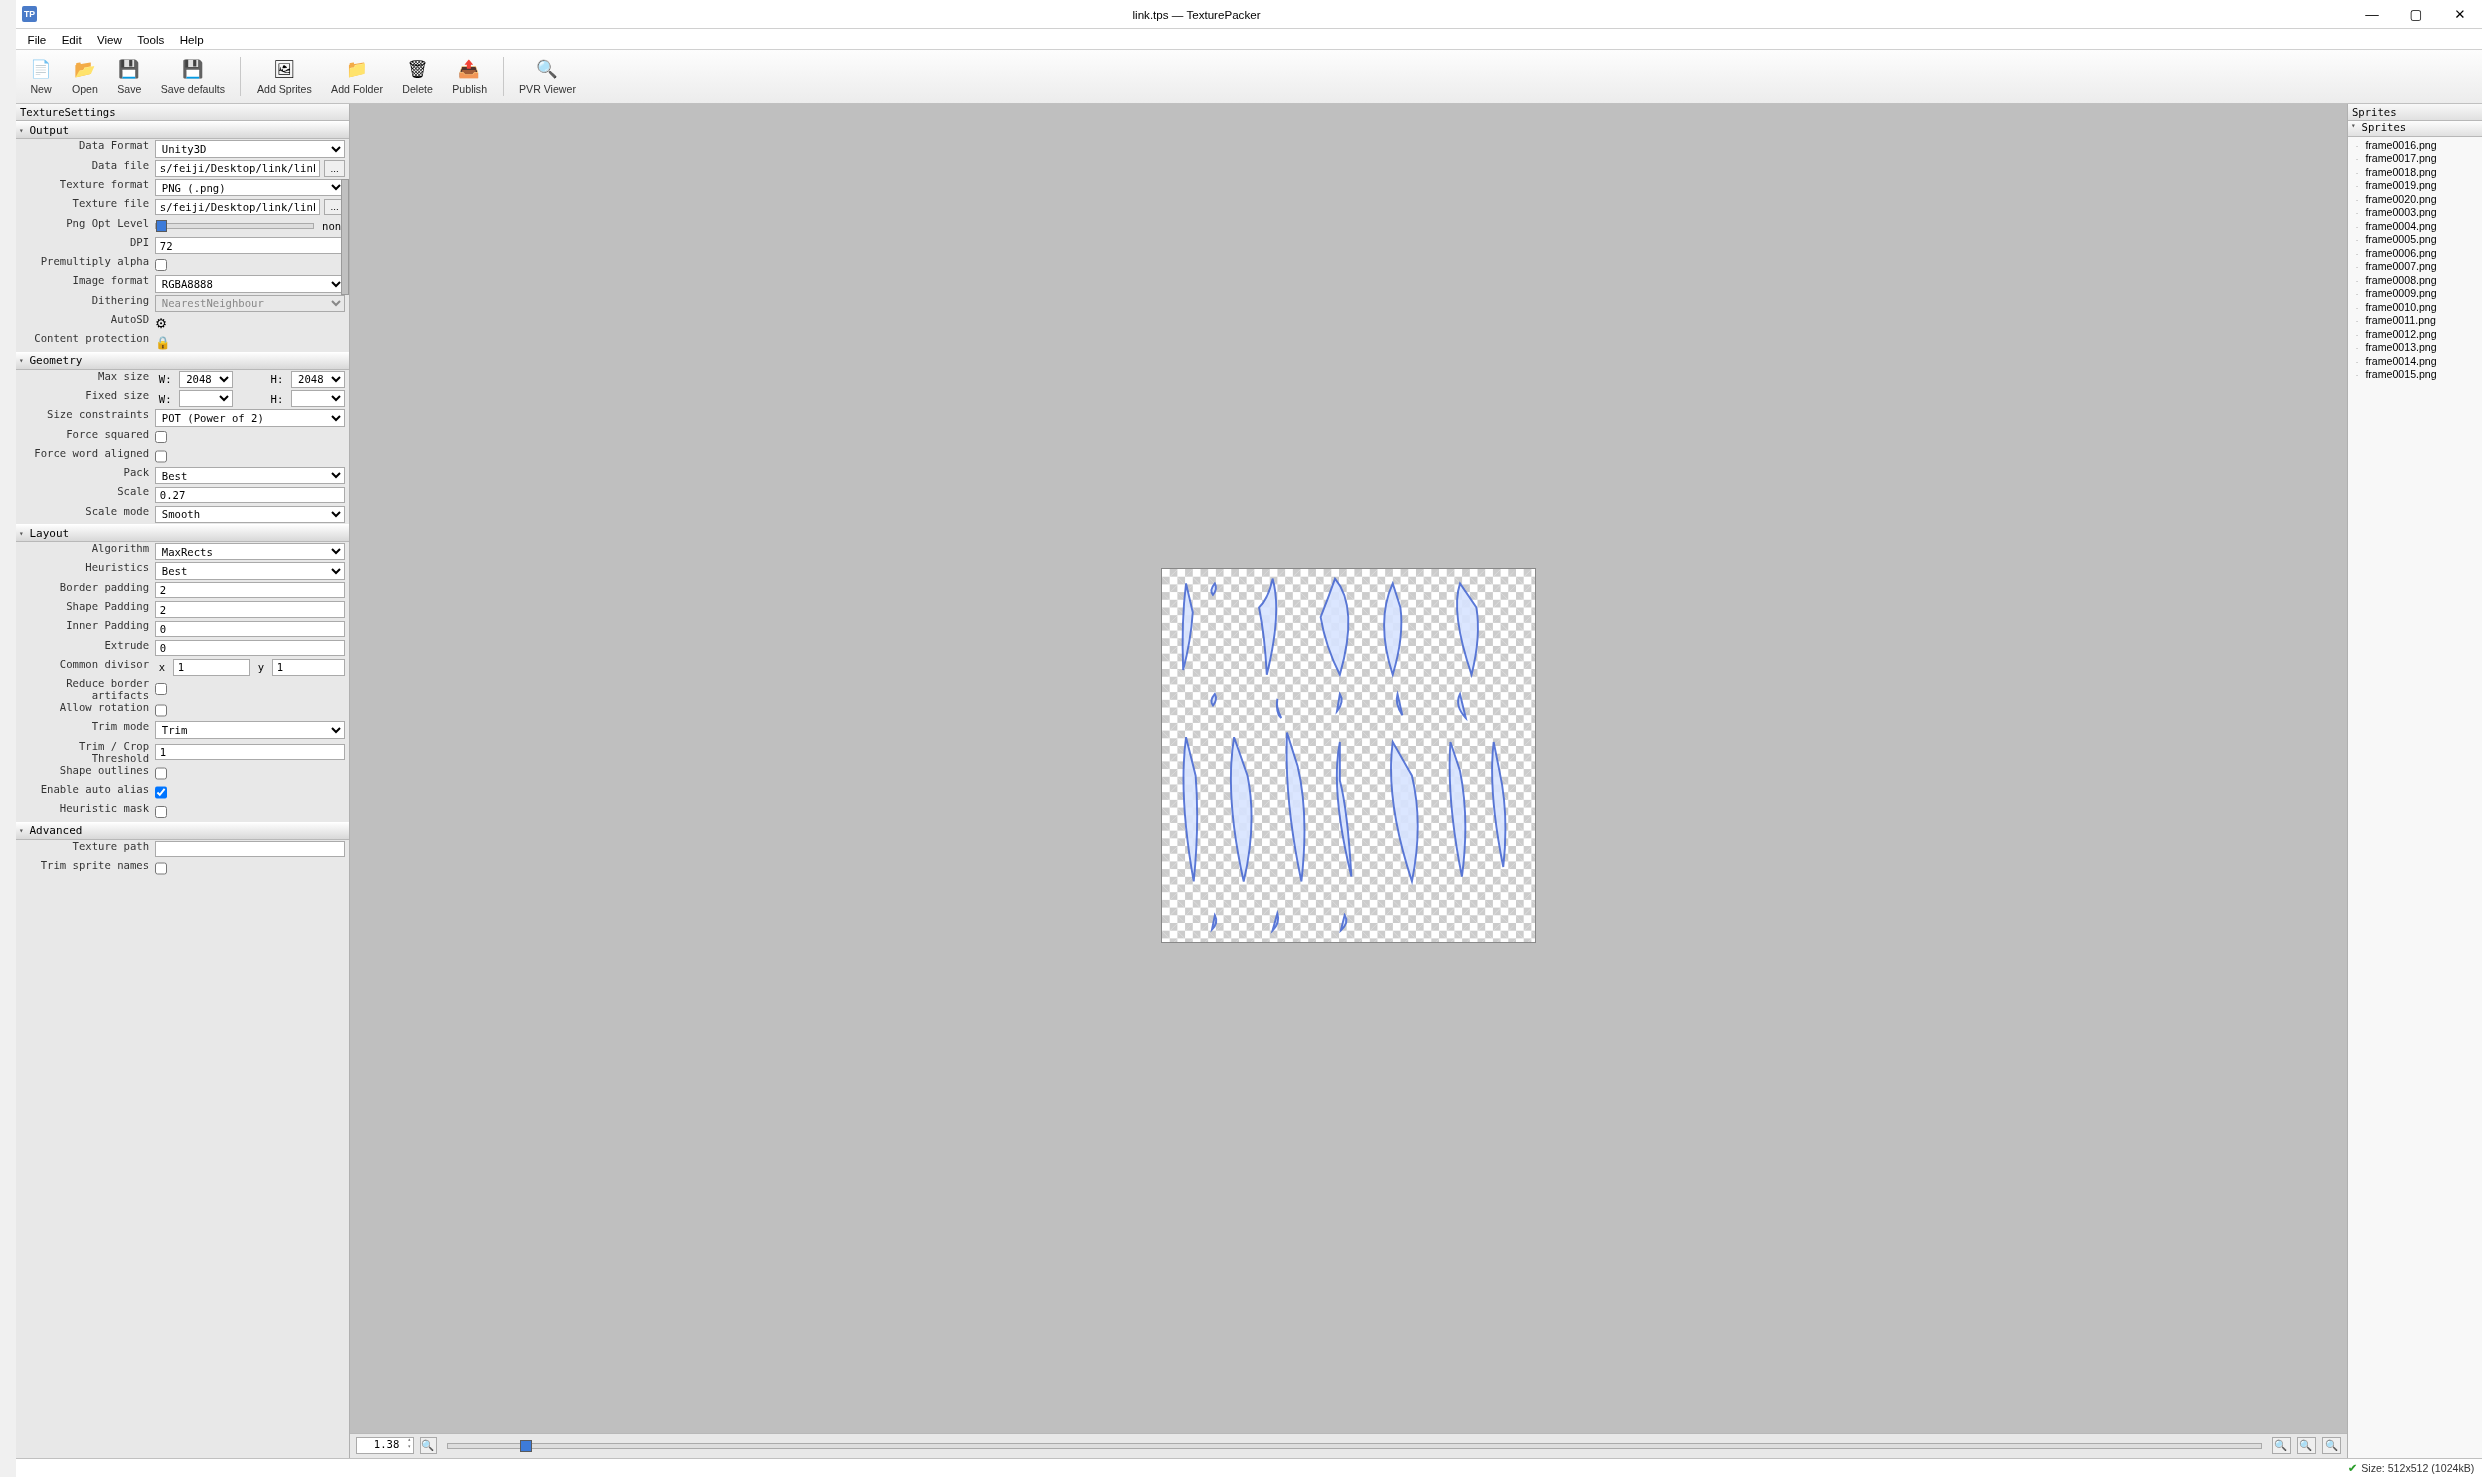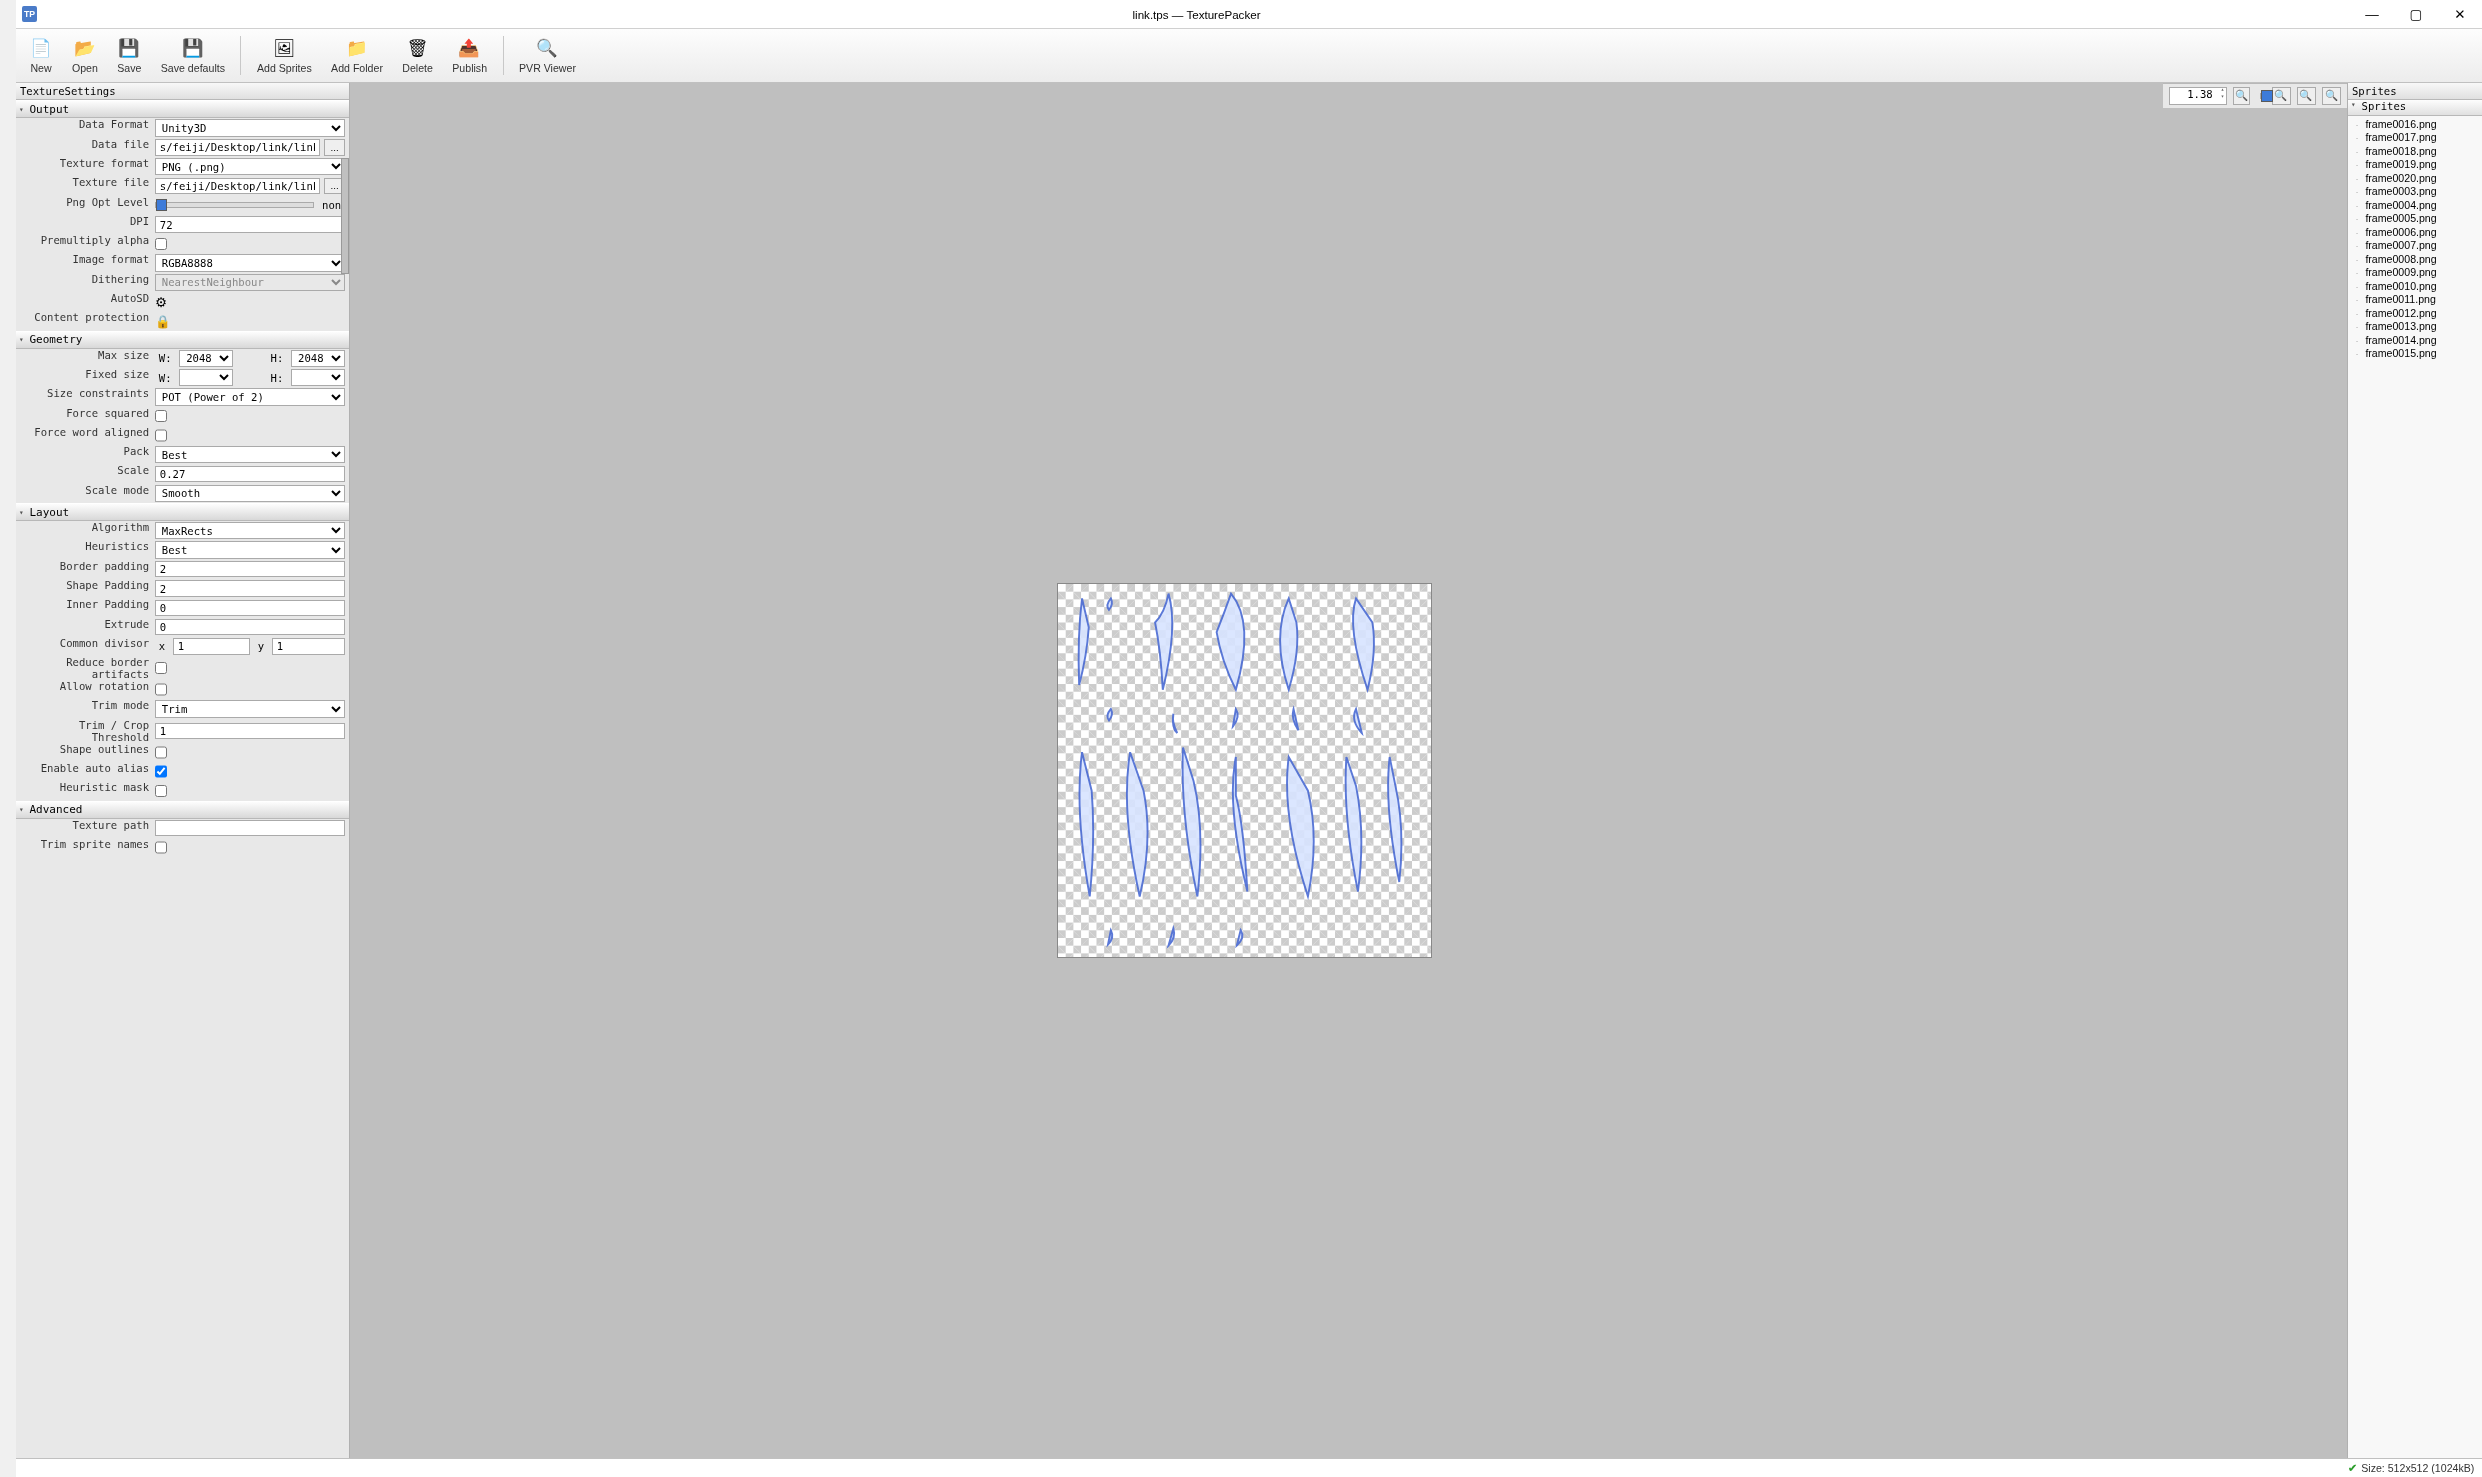--- a/index.html
+++ b/index.html
@@ -42,21 +42,21 @@
 .row .dots { width:21px; height:16.4px; border:1px solid #aaa; background:#efefef; display:flex;align-items:center;justify-content:center; font-size:9.7px;}
 .row .gear { font-size:13.5px; }
 .row .lock { font-size:12.6px; }
 .row .slider { flex:1; height:5.8px; background:#ddd; position:relative; border:1px solid #aaa;}
 .row .slider .thumb { position:absolute; left:0; top:-3.9px; width:11.6px; height:11.6px; background:#3d7bd9; border:1px solid #5a5a5a;}
 .row .small-lbl { font-family: Consolas, monospace; font-size:10.6px; padding:0 3.9px;}
 .row .ninput { width:48px; height:16.4px; border:1px solid #aaa; background:#fff; padding:0 3.9px; font-family: Consolas, monospace; font-size:10.6px;}
 .disabled { background:#e8e8e8 !important; color:#888;}
 
 
-.center { flex:1; display:flex; flex-direction:row; background:#bfbfbf;gap:25px; }
+.center { flex:1; display:flex; flex-direction:column; background:#bfbfbf;gap:25px; }
 .viewport { flex:1; display:flex; align-items:center; justify-content:center; position:relative; overflow:hidden; background:#bfbfbf;}
 .sheet { width:375px; height:375px; border:1px solid #888;
   background-image:
     linear-gradient(45deg,#ccc 25%,transparent 25%),
     linear-gradient(-45deg,#ccc 25%,transparent 25%),
     linear-gradient(45deg,transparent 75%,#ccc 75%),
     linear-gradient(-45deg,transparent 75%,#ccc 75%);
   background-size:15.4px 15.4px;
   background-position:0 0,0 7.7px,7.7px -7.7px,-7.7px 0;
   background-color:#fff;
@@ -94,20 +94,27 @@
   <div class="titlebar">
     <div class="icon">TP</div>
     <div class="title">link.tps — TexturePacker</div>
     <div class="ctrls">
       <div>—</div>
       <div>▢</div>
       <div class="close">✕</div>
     </div>
   </div>
 
+  <div class="menubar" id="menubar">
+      <span>File</span>
+      <span>Edit</span>
+      <span>View</span>
+      <span>Tools</span>
+      <span>Help</span>
+    </div>
 
   <div class="toolbar" id="toolbar">
       <div class="btn">
         <div class="ic">📄</div>
         <div class="lb">New</div>
       </div>
       <div class="btn">
         <div class="ic">📂</div>
         <div class="lb">Open</div>
       </div>

